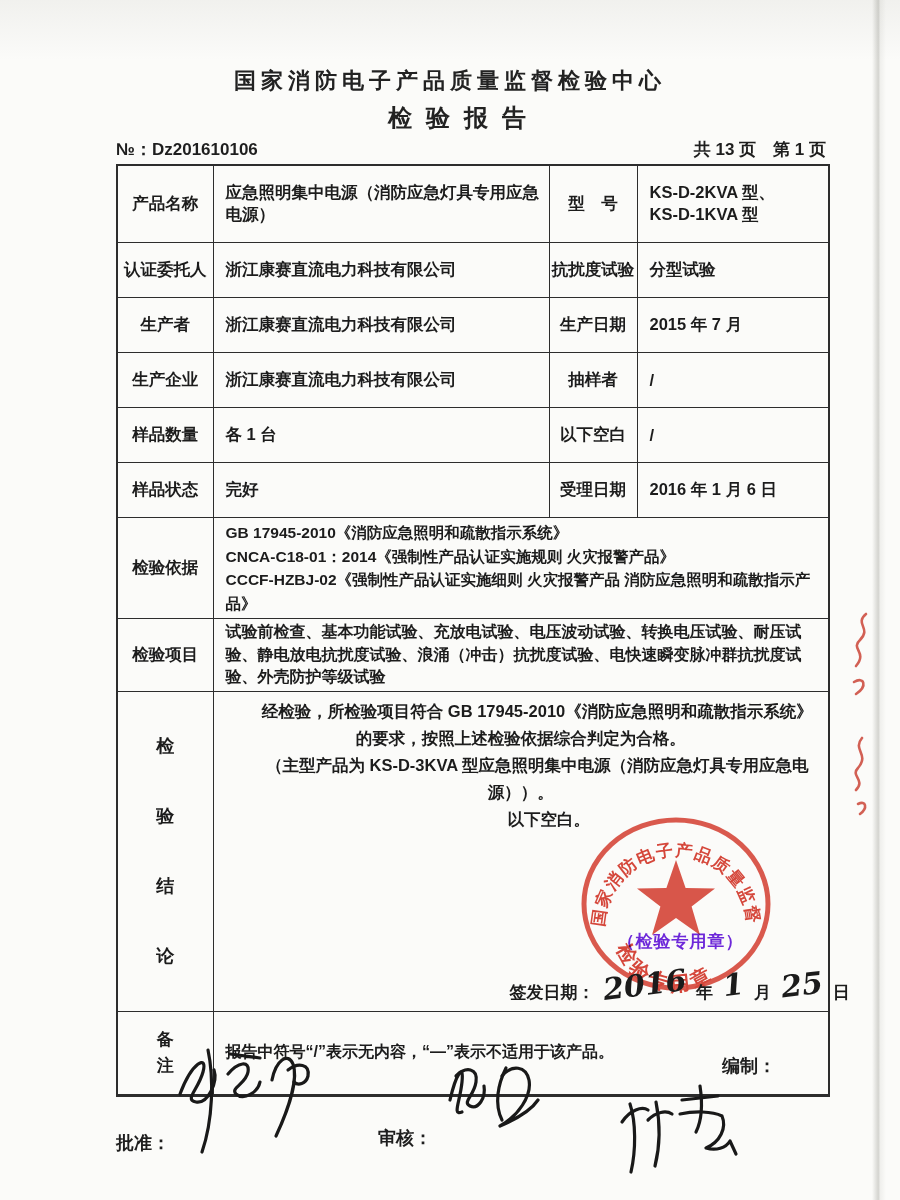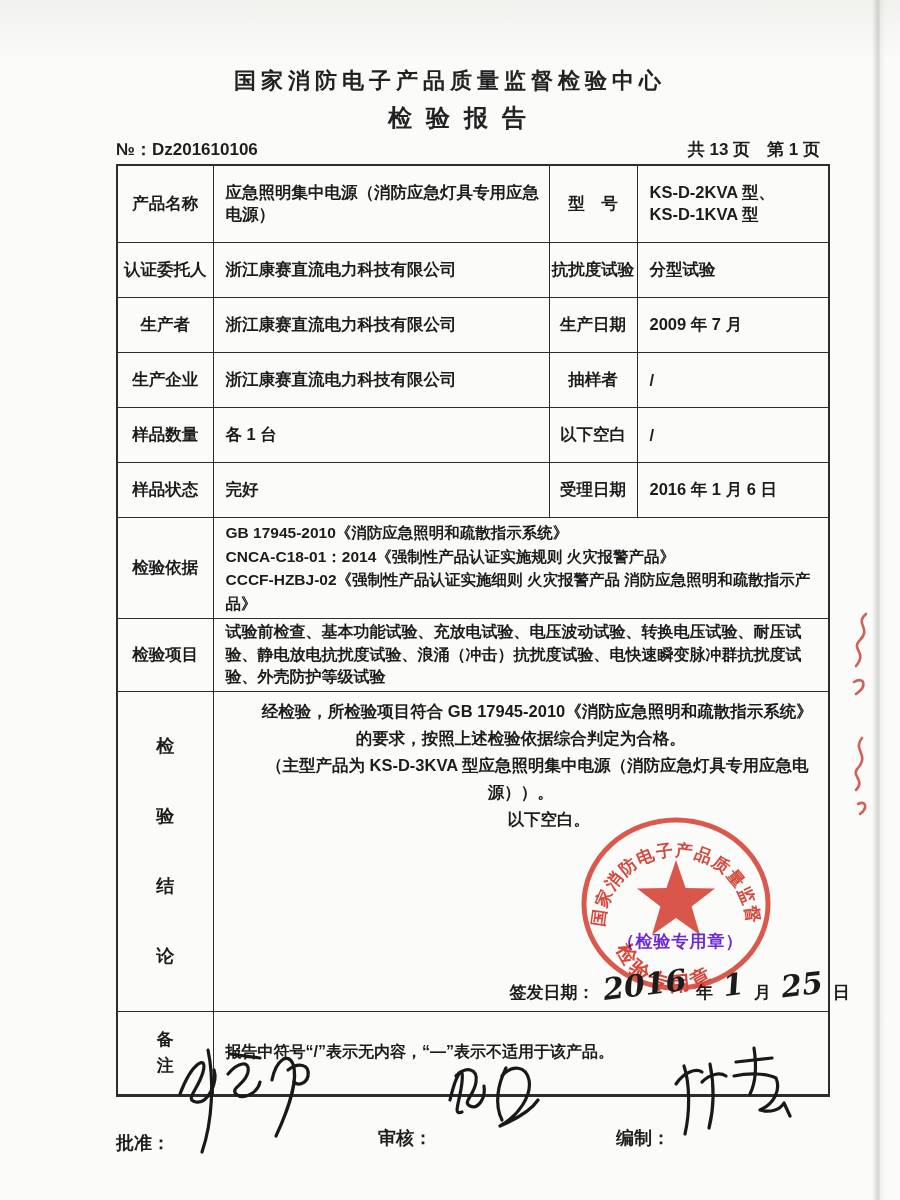--- a/index.html
+++ b/index.html
@@ -23,21 +23,21 @@
   .title1{
     position:absolute;left:0;top:66px;width:900px;text-align:center;
     font-size:22px;font-weight:700;letter-spacing:5px;color:#222;
   }
   .title2{
     position:absolute;left:14px;top:102px;width:900px;text-align:center;
     font-size:24px;font-weight:700;letter-spacing:14px;color:#222;
   }
   .meta-row{position:absolute;left:116px;top:138px;width:712px;height:22px;font-size:17px;font-weight:600;}
   .report-no{position:absolute;left:0;top:0;}
-  .pagination{position:absolute;right:8px;top:0;}
+  .pagination{position:absolute;right:2px;top:0;}
 
   table.doc-table{
     position:absolute;left:116px;top:164px;width:712px;
     border-collapse:collapse;table-layout:fixed;
     font-size:16.5px;font-weight:600;color:#1c1c1c;
   }
   table.doc-table{border:2.5px solid #2d2d2d;border-bottom-width:3.5px;}
   .doc-table td{border:1.6px solid #2d2d2d;vertical-align:middle;padding:16px 6px;}
   .doc-table td.lbl{text-align:center;font-weight:700;padding:2px 2px;}
   .doc-table td.val{padding-left:12px;}
@@ -69,21 +69,21 @@
     font-size:30px;color:#1b1b1b;transform:rotate(-7deg);margin:0 8px;position:relative;top:-3px;
   }
   td.remark-val{padding-left:12px;font-size:16px;}
 
   .footer{
     position:absolute;left:116px;top:1040px;width:720px;height:120px;
   }
   .sig-group{position:absolute;top:0;display:flex;align-items:flex-end;}
   .sig-label{font-size:18px;font-weight:700;padding-top:14px;white-space:nowrap;}
   .sig-svg{overflow:visible;}
-  .g1{left:0;} .g2{left:262px;} .g3{left:500px;}
+  .g1{left:0;} .g2{left:262px;} .g3{left:500px;flex-direction:column;}
 
   .margin-marks{position:absolute;left:840px;top:608px;width:52px;height:215px;}
 </style>
 </head>
 <body>
 
 <div class="page">
   <div class="top-tint"></div>
   <div class="edge-shadow"></div>
 
@@ -116,21 +116,21 @@
     <tr class="r2">
       <td class="lbl">认证委托人</td>
       <td class="val">浙江康赛直流电力科技有限公司</td>
       <td class="lbl">抗扰度试验</td>
       <td class="val">分型试验</td>
     </tr>
     <tr class="r3">
       <td class="lbl">生产者</td>
       <td class="val">浙江康赛直流电力科技有限公司</td>
       <td class="lbl">生产日期</td>
-      <td class="val">2009 年 7 月</td>
+      <td class="val">2015 年 7 月</td>
     </tr>
     <tr class="r4">
       <td class="lbl">生产企业</td>
       <td class="val">浙江康赛直流电力科技有限公司</td>
       <td class="lbl">抽样者</td>
       <td class="val">/</td>
     </tr>
     <tr class="r6">
       <td class="lbl">样品数量</td>
       <td class="val">各 1 台</td>

